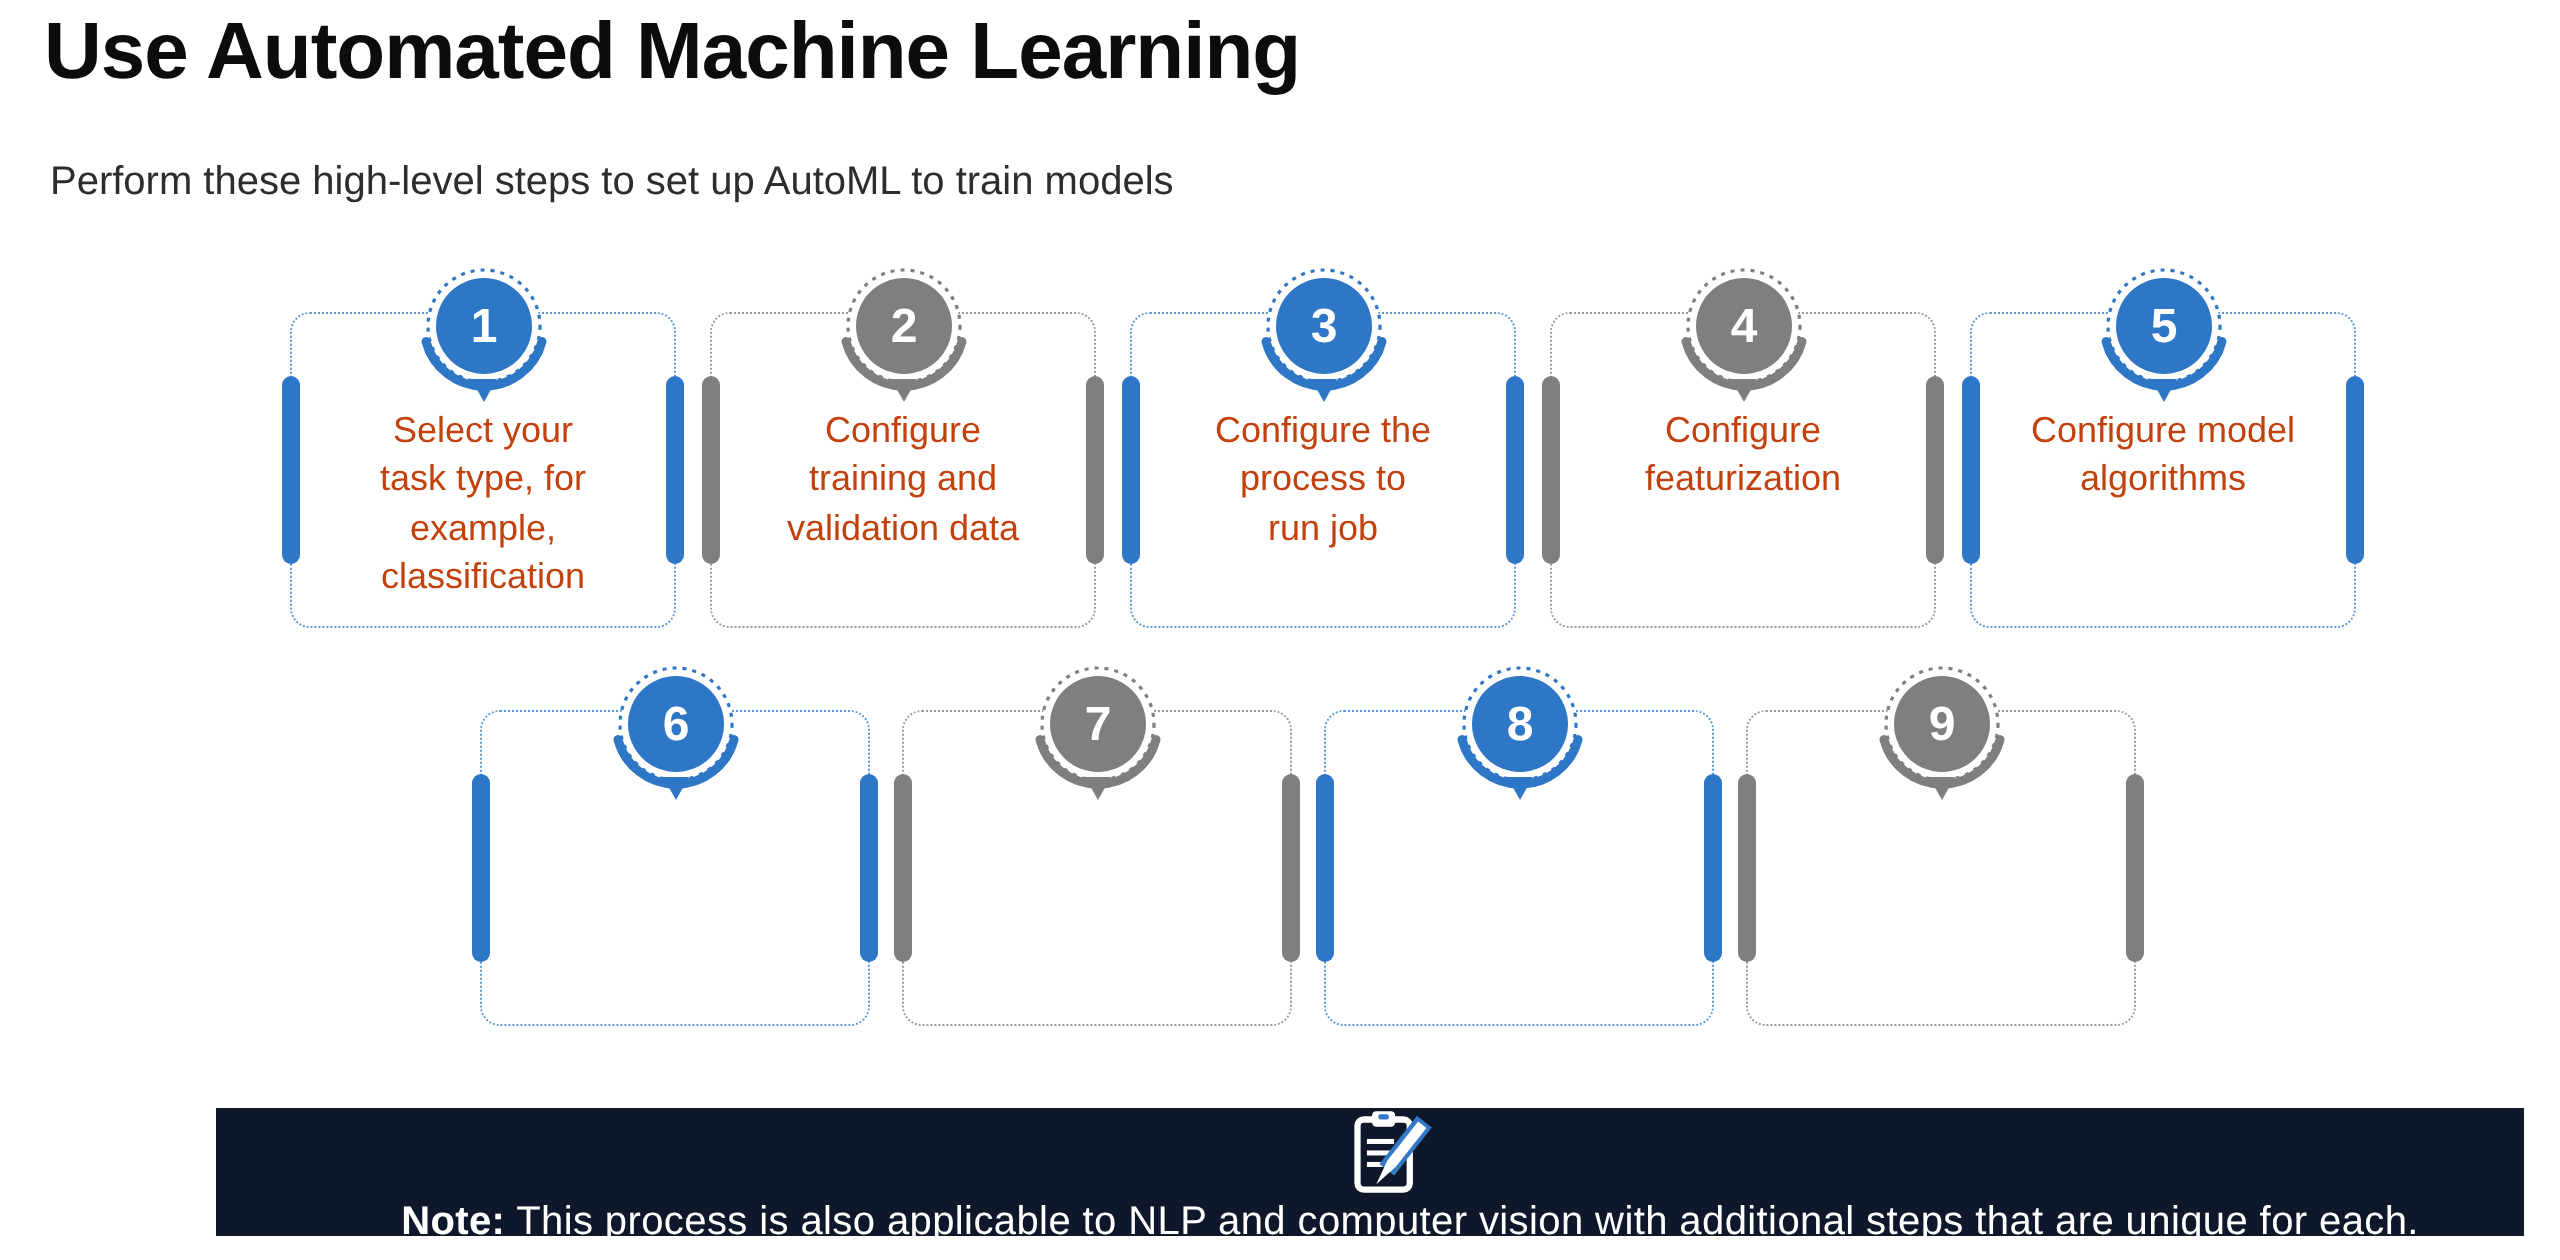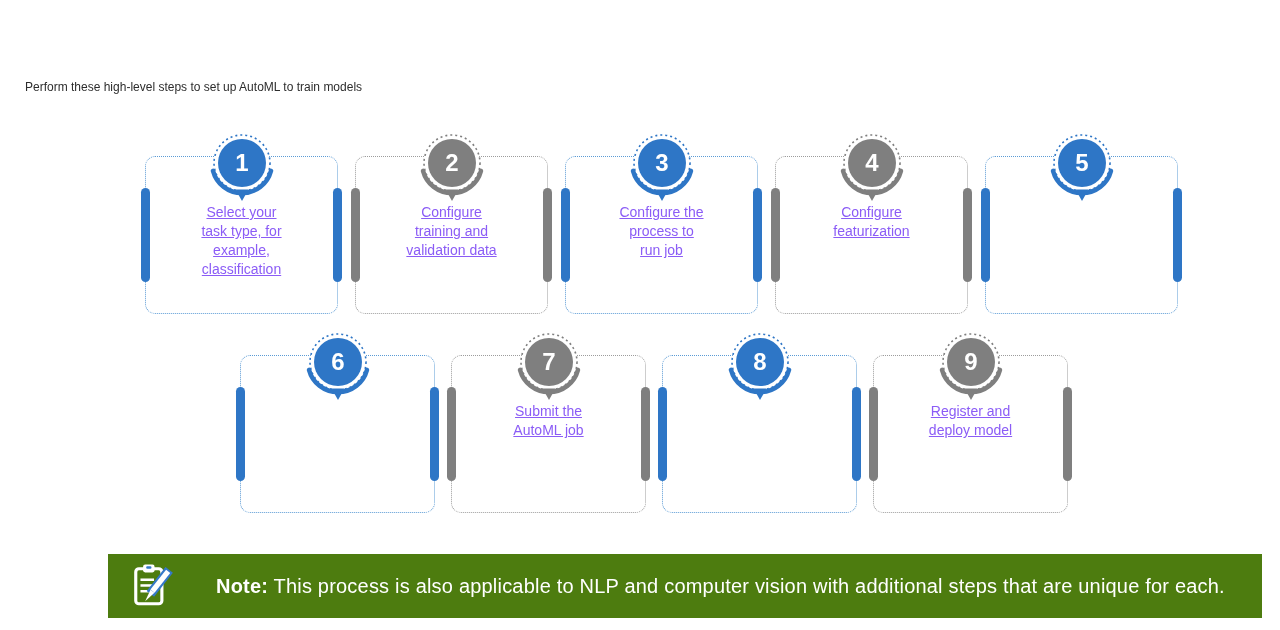--- a/index.html
+++ b/index.html
@@ -2,54 +2,55 @@
 <html><head>
 <meta charset="utf-8">
 <style>
   * { margin:0; padding:0; box-sizing:border-box; }
   html,body { width:1280px; height:630px; background:#ffffff;
               font-family:"Liberation Sans", sans-serif; }
   .canvas { position:relative; width:1280px; height:630px; background:#fff; overflow:hidden; }
 
   .title { position:absolute; left:22px; top:4px; font-size:40px; font-weight:bold;
            color:#0c0c0c; letter-spacing:-0.5px; }
-  .subtitle { position:absolute; left:25px; top:80px; font-size:12px; color:#2d2d2d; }
+  .subtitle { position:absolute; left:25px; top:80px; font-size:20px; color:#2d2d2d; }
 
   .row { position:absolute; display:flex; }
   .row1 { left:145px; top:156px; gap:17px; }
   .row2 { left:240px; top:355px; gap:16px; }
 
   .step { position:relative; background:#fff; border:1.5px dotted var(--bc,#999);
           border-radius:10px; }
   .row1 .step { width:193px; height:158px; }
   .row2 .step { width:195px; height:158px; }
 
   .badge { position:absolute; top:-26px; left:50%; transform:translateX(-50%);
            width:72px; height:78px; z-index:2; pointer-events:none; }
 
   .bar { position:absolute; width:9px; height:94px; top:50%; transform:translateY(-50%);
          border-radius:5px; background:var(--c,#888); z-index:1; }
   .bar-left  { left:-5px; }
   .bar-right { right:-5px; }
 
   .step-label { position:absolute; top:46px; left:50%; transform:translateX(-50%);
-                width:170px; text-align:center; font-size:14px; line-height:1.36;
-                color:#8b5cf6; white-space:pre-line;text-decoration:underline; }
+                width:170px; text-align:center; font-size:18px; line-height:1.36;
+                color:#c2410c; white-space:pre-line; }
 
   .note { position:absolute; left:108px; top:554px; width:1154px; height:64px;
           background:#3478c8; display:flex; align-items:center; }
   .note-icon { margin-left:22px; width:46px; height:46px; flex:0 0 auto; }
   .note-text { margin-left:40px; color:#ffffff; font-size:20px; letter-spacing:0.2px; }
   .note-text strong { font-weight:bold; }
 </style>
 </head>
 <body>
 
 <div class="canvas">
 
+  <h1 class="title">Use Automated Machine Learning</h1>
   <p class="subtitle">Perform these high-level steps to set up AutoML to train models</p>
 
   <div class="row row1">
     <div class="step" style="--c: #2e76c6; --bc: #5b9bd5;">
       <div class="badge"><svg width="72" height="78" viewBox="0 0 72 78">
             <circle cx="36" cy="32" r="28" fill="#ffffff" stroke="#2e76c6" stroke-width="1.6" stroke-dasharray="2 3"></circle>
             <path d="M 7 39.8 A 30 30 0 0 0 65 39.8" fill="none" stroke="#2e76c6" stroke-width="4.5" stroke-linecap="round"></path>
             <path d="M 29.5 58.5 L 42.5 58.5 L 36 70 Z" fill="#2e76c6"></path>
             <circle cx="36" cy="32" r="24" fill="#2e76c6"></circle>
             <text x="36" y="40" text-anchor="middle" font-size="24" font-weight="bold" fill="#ffffff" font-family="Liberation Sans, sans-serif">1</text>
@@ -105,20 +106,22 @@
     <div class="step" style="--c: #2e76c6; --bc: #5b9bd5;">
       <div class="badge"><svg width="72" height="78" viewBox="0 0 72 78">
             <circle cx="36" cy="32" r="28" fill="#ffffff" stroke="#2e76c6" stroke-width="1.6" stroke-dasharray="2 3"></circle>
             <path d="M 7 39.8 A 30 30 0 0 0 65 39.8" fill="none" stroke="#2e76c6" stroke-width="4.5" stroke-linecap="round"></path>
             <path d="M 29.5 58.5 L 42.5 58.5 L 36 70 Z" fill="#2e76c6"></path>
             <circle cx="36" cy="32" r="24" fill="#2e76c6"></circle>
             <text x="36" y="40" text-anchor="middle" font-size="24" font-weight="bold" fill="#ffffff" font-family="Liberation Sans, sans-serif">5</text>
           </svg></div>
       <span class="bar bar-left"></span>
       <span class="bar bar-right"></span>
+      <div class="step-label">Configure model
+algorithms</div>
     </div>
   </div>
 
   <div class="row row2">
     <div class="step" style="--c: #2e76c6; --bc: #5b9bd5;">
       <div class="badge"><svg width="72" height="78" viewBox="0 0 72 78">
             <circle cx="36" cy="32" r="28" fill="#ffffff" stroke="#2e76c6" stroke-width="1.6" stroke-dasharray="2 3"></circle>
             <path d="M 7 39.8 A 30 30 0 0 0 65 39.8" fill="none" stroke="#2e76c6" stroke-width="4.5" stroke-linecap="round"></path>
             <path d="M 29.5 58.5 L 42.5 58.5 L 36 70 Z" fill="#2e76c6"></path>
             <circle cx="36" cy="32" r="24" fill="#2e76c6"></circle>
@@ -130,22 +133,20 @@
     <div class="step" style="--c: #7f7f7f; --bc: #9c9c9c;">
       <div class="badge"><svg width="72" height="78" viewBox="0 0 72 78">
             <circle cx="36" cy="32" r="28" fill="#ffffff" stroke="#7f7f7f" stroke-width="1.6" stroke-dasharray="2 3"></circle>
             <path d="M 7 39.8 A 30 30 0 0 0 65 39.8" fill="none" stroke="#7f7f7f" stroke-width="4.5" stroke-linecap="round"></path>
             <path d="M 29.5 58.5 L 42.5 58.5 L 36 70 Z" fill="#7f7f7f"></path>
             <circle cx="36" cy="32" r="24" fill="#7f7f7f"></circle>
             <text x="36" y="40" text-anchor="middle" font-size="24" font-weight="bold" fill="#ffffff" font-family="Liberation Sans, sans-serif">7</text>
           </svg></div>
       <span class="bar bar-left"></span>
       <span class="bar bar-right"></span>
-      <div class="step-label">Submit the
-AutoML job</div>
     </div>
     <div class="step" style="--c: #2e76c6; --bc: #5b9bd5;">
       <div class="badge"><svg width="72" height="78" viewBox="0 0 72 78">
             <circle cx="36" cy="32" r="28" fill="#ffffff" stroke="#2e76c6" stroke-width="1.6" stroke-dasharray="2 3"></circle>
             <path d="M 7 39.8 A 30 30 0 0 0 65 39.8" fill="none" stroke="#2e76c6" stroke-width="4.5" stroke-linecap="round"></path>
             <path d="M 29.5 58.5 L 42.5 58.5 L 36 70 Z" fill="#2e76c6"></path>
             <circle cx="36" cy="32" r="24" fill="#2e76c6"></circle>
             <text x="36" y="40" text-anchor="middle" font-size="24" font-weight="bold" fill="#ffffff" font-family="Liberation Sans, sans-serif">8</text>
           </svg></div>
       <span class="bar bar-left"></span>
@@ -154,26 +155,24 @@
     <div class="step" style="--c: #7f7f7f; --bc: #9c9c9c;">
       <div class="badge"><svg width="72" height="78" viewBox="0 0 72 78">
             <circle cx="36" cy="32" r="28" fill="#ffffff" stroke="#7f7f7f" stroke-width="1.6" stroke-dasharray="2 3"></circle>
             <path d="M 7 39.8 A 30 30 0 0 0 65 39.8" fill="none" stroke="#7f7f7f" stroke-width="4.5" stroke-linecap="round"></path>
             <path d="M 29.5 58.5 L 42.5 58.5 L 36 70 Z" fill="#7f7f7f"></path>
             <circle cx="36" cy="32" r="24" fill="#7f7f7f"></circle>
             <text x="36" y="40" text-anchor="middle" font-size="24" font-weight="bold" fill="#ffffff" font-family="Liberation Sans, sans-serif">9</text>
           </svg></div>
       <span class="bar bar-left"></span>
       <span class="bar bar-right"></span>
-      <div class="step-label">Register and
-deploy model</div>
     </div>
   </div>
 
-  <div class="note" style="background: #4d7c0f;">
+  <div class="note" style="background: #0f172a; flex-direction: column;">
     <span class="note-icon">
       <svg width="46" height="46" viewBox="0 0 40 44" aria-hidden="true">
         <rect x="3.5" y="5.5" width="25" height="33.5" rx="3" fill="none" stroke="#ffffff" stroke-width="3"></rect>
         <rect x="10.5" y="1.5" width="11" height="7.5" rx="2" fill="#ffffff"></rect>
         <rect x="13.5" y="3" width="5" height="2.5" rx="1" fill="#3478c8"></rect>
         <line x1="8" y1="16" x2="21" y2="16" stroke="#ffffff" stroke-width="2.4"></line>
         <line x1="8" y1="21.5" x2="19" y2="21.5" stroke="#ffffff" stroke-width="2.4"></line>
         <line x1="8" y1="27" x2="17" y2="27" stroke="#ffffff" stroke-width="2.4"></line>
         <line x1="35.5" y1="6.5" x2="17.5" y2="29.5" stroke="#3478c8" stroke-width="9"></line>
         <line x1="34.5" y1="8" x2="19.5" y2="27" stroke="#ffffff" stroke-width="5"></line>

